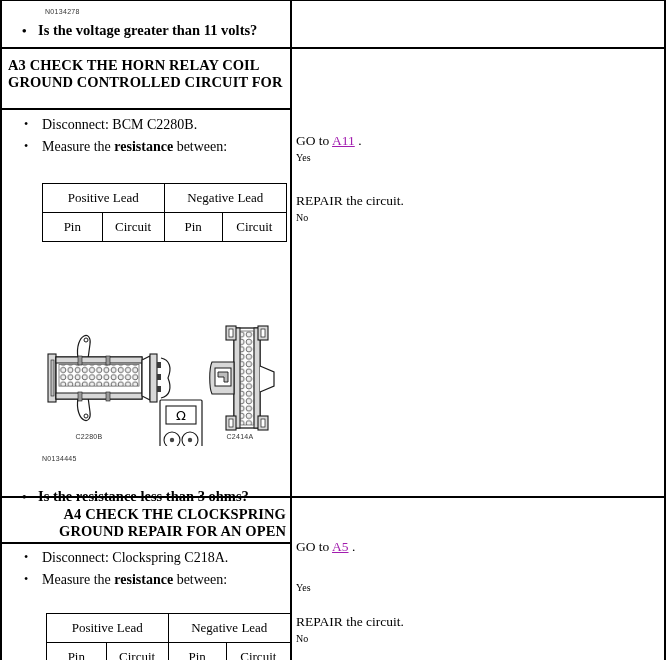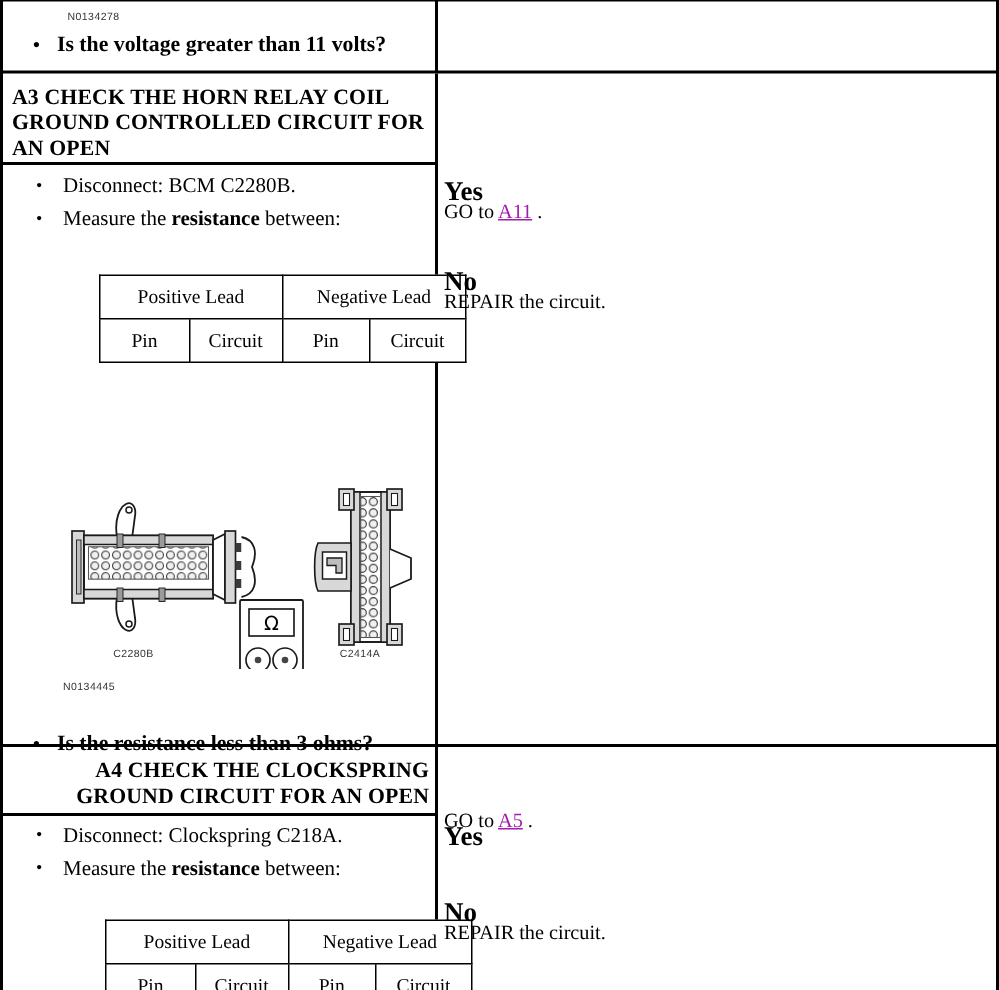--- a/index.html
+++ b/index.html
@@ -99,39 +99,39 @@
   }
   .li .bullet {
     display: inline-block;
     width: 18px;
     font-size: 12px;
     vertical-align: 1px;
   }
   .li b { font-weight: bold; }
 
   .res-head {
-    font-size: 18px;
-    font-weight: bold;
+    font-size: 10px;
+    font-weight: normal;
     line-height: 1.25;
+    margin-top: 36px;
   }
   .res-body {
     font-size: 13.5px;
     line-height: 1.25;
   }
   .link {
     color: #a21caf;
   }
 
   
   .lead-table {
     position: absolute;
     border-collapse: collapse;
     font-size: 13px;
     background: #fff;
-    margin-left: 24px;
   }
   .lead-table td, .lead-table th {
     border: 1px solid #000;
     text-align: center;
     font-weight: normal;
     padding: 2px 3px;
     line-height: 1.12;
     vertical-align: middle;
   }
   .lead-table .hdr2 { height: 24px; }
@@ -169,21 +169,20 @@
 
   <div class="block small-code" style="left:45px; top:8px;">N0134278</div>
 
   <div class="block q-item" style="left:22px; top:22px;">
     <span class="bullet">•</span><span>Is the voltage greater than 11 volts?</span>
   </div>
 
   <div class="block step-head" style="left:8px; top:57px; width:278px;">
     <div>A3 CHECK THE HORN RELAY COIL</div>
     <div>GROUND CONTROLLED CIRCUIT FOR</div>
-    <div>AN OPEN</div>
   </div>
 
   <div class="block li" style="left:24px; top:116px;">
     <span class="bullet">•</span><span>Disconnect: BCM C2280B.</span>
   </div>
 
   <div class="block li" style="left:24px; top:138px;">
     <span class="bullet">•</span><span>Measure the </span><b>resistance</b><span> between:</span>
   </div>
 
@@ -296,21 +295,21 @@
 
   <div class="block res-head" style="left:296px; top:116px;">Yes</div>
   <div class="block res-body" style="left:296px; top:133px;">
     <span>GO to </span><a class="link" href="#">A11</a><span> .</span>
   </div>
   <div class="block res-head" style="left:296px; top:176px;">No</div>
   <div class="block res-body" style="left:296px; top:193px;">REPAIR the circuit.</div>
 
   <div class="block step-head" style="left:8px; top:506px; width:278px;text-align:right;">
     <div>A4 CHECK THE CLOCKSPRING</div>
-    <div>GROUND CIRCUIT FOR AN OPEN</div>
+    <div>GROUND REPAIR FOR AN OPEN</div>
   </div>
 
   <div class="block li" style="left:24px; top:549px;">
     <span class="bullet">•</span><span>Disconnect: Clockspring C218A.</span>
   </div>
 
   <div class="block li" style="left:24px; top:571px;">
     <span class="bullet">•</span><span>Measure the </span><b>resistance</b><span> between:</span>
   </div>
 

